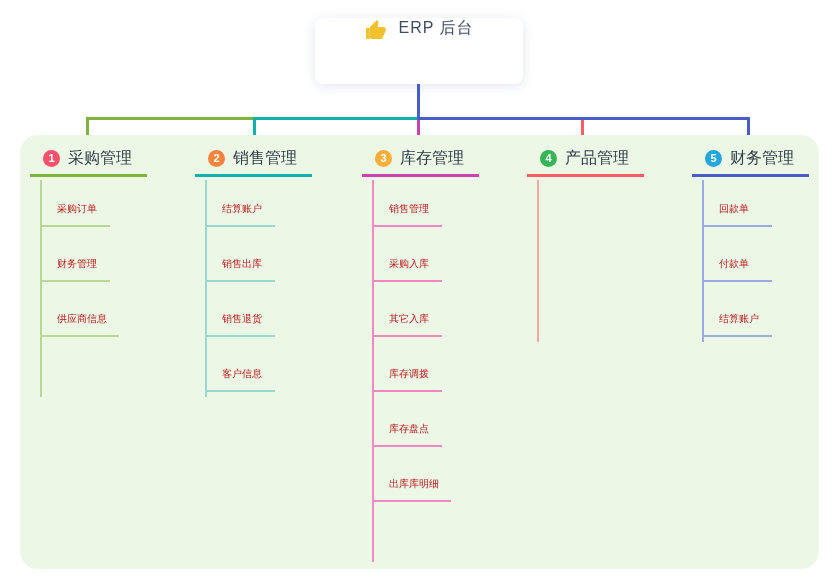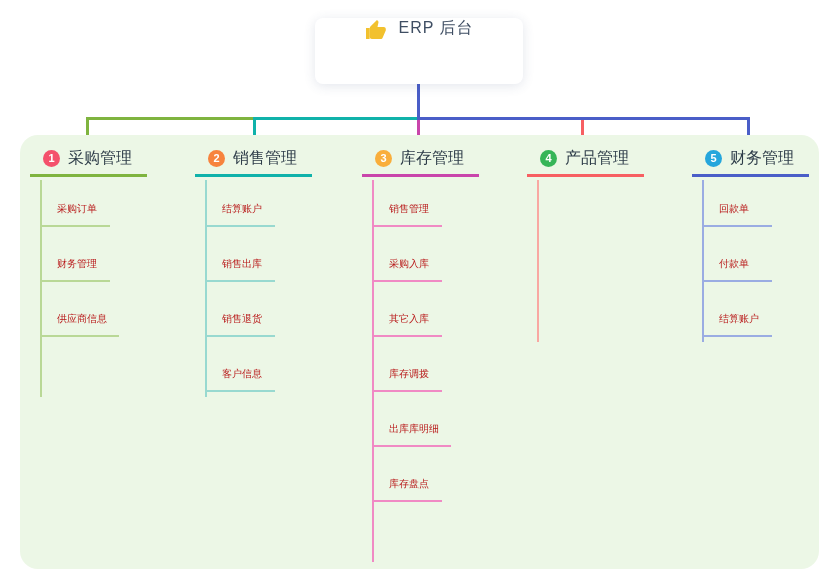--- a/index.html
+++ b/index.html
@@ -117,22 +117,22 @@
     <div class="branch-header">
       <span class="badge" style="background-color: rgb(249, 174, 59);">3</span>
       <span>库存管理</span>
     </div>
     <div class="trunk" style="height: 382px;"></div>
     <div class="items">
         <div class="item">销售管理</div>
         <div class="item">采购入库</div>
         <div class="item">其它入库</div>
         <div class="item">库存调拨</div>
+        <div class="item">库存盘点</div>
         <div class="item">出库库明细</div>
-        <div class="item">库存盘点</div>
       </div>
   </div>
 
   <div class="branch pos-4" style="--c: #f75f62; --light: #f9a8a2;">
     <div class="branch-header">
       <span class="badge" style="background-color: rgb(54, 181, 88);">4</span>
       <span>产品管理</span>
     </div>
     <div class="trunk" style="height: 162px;"></div>
   </div>

